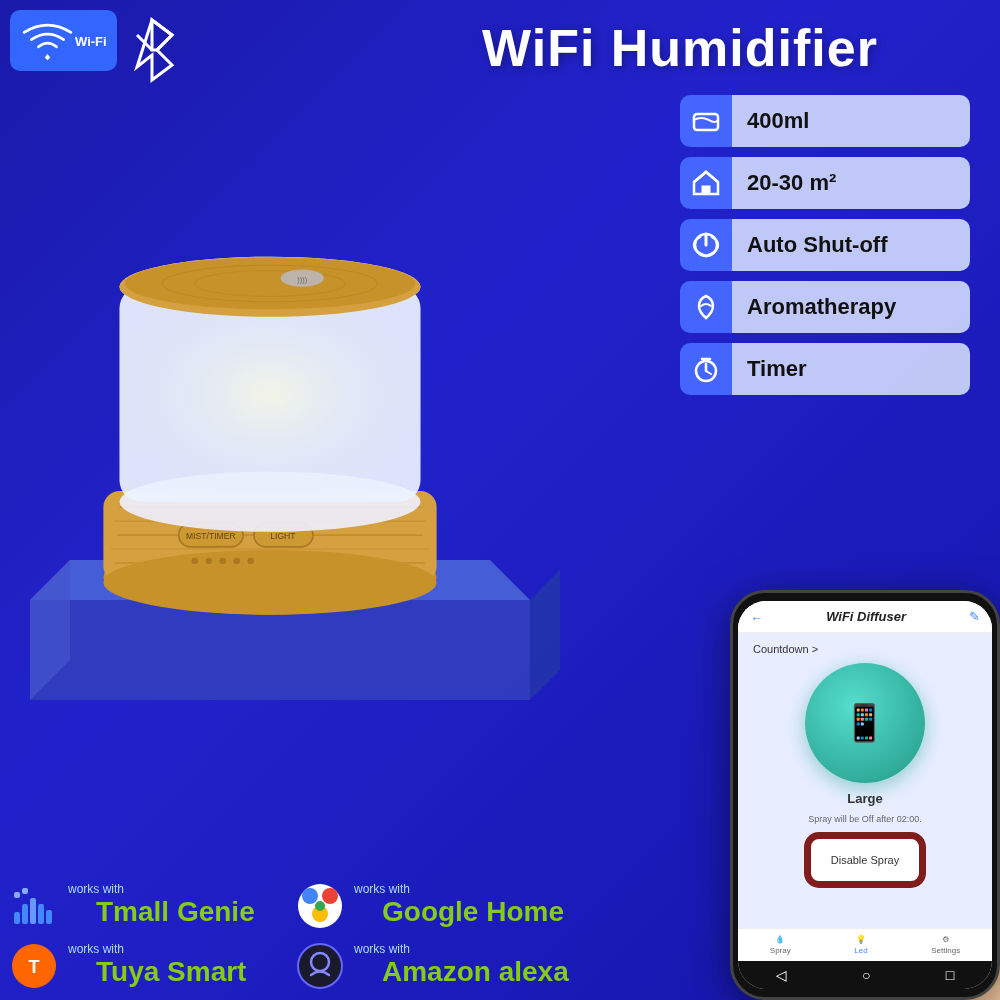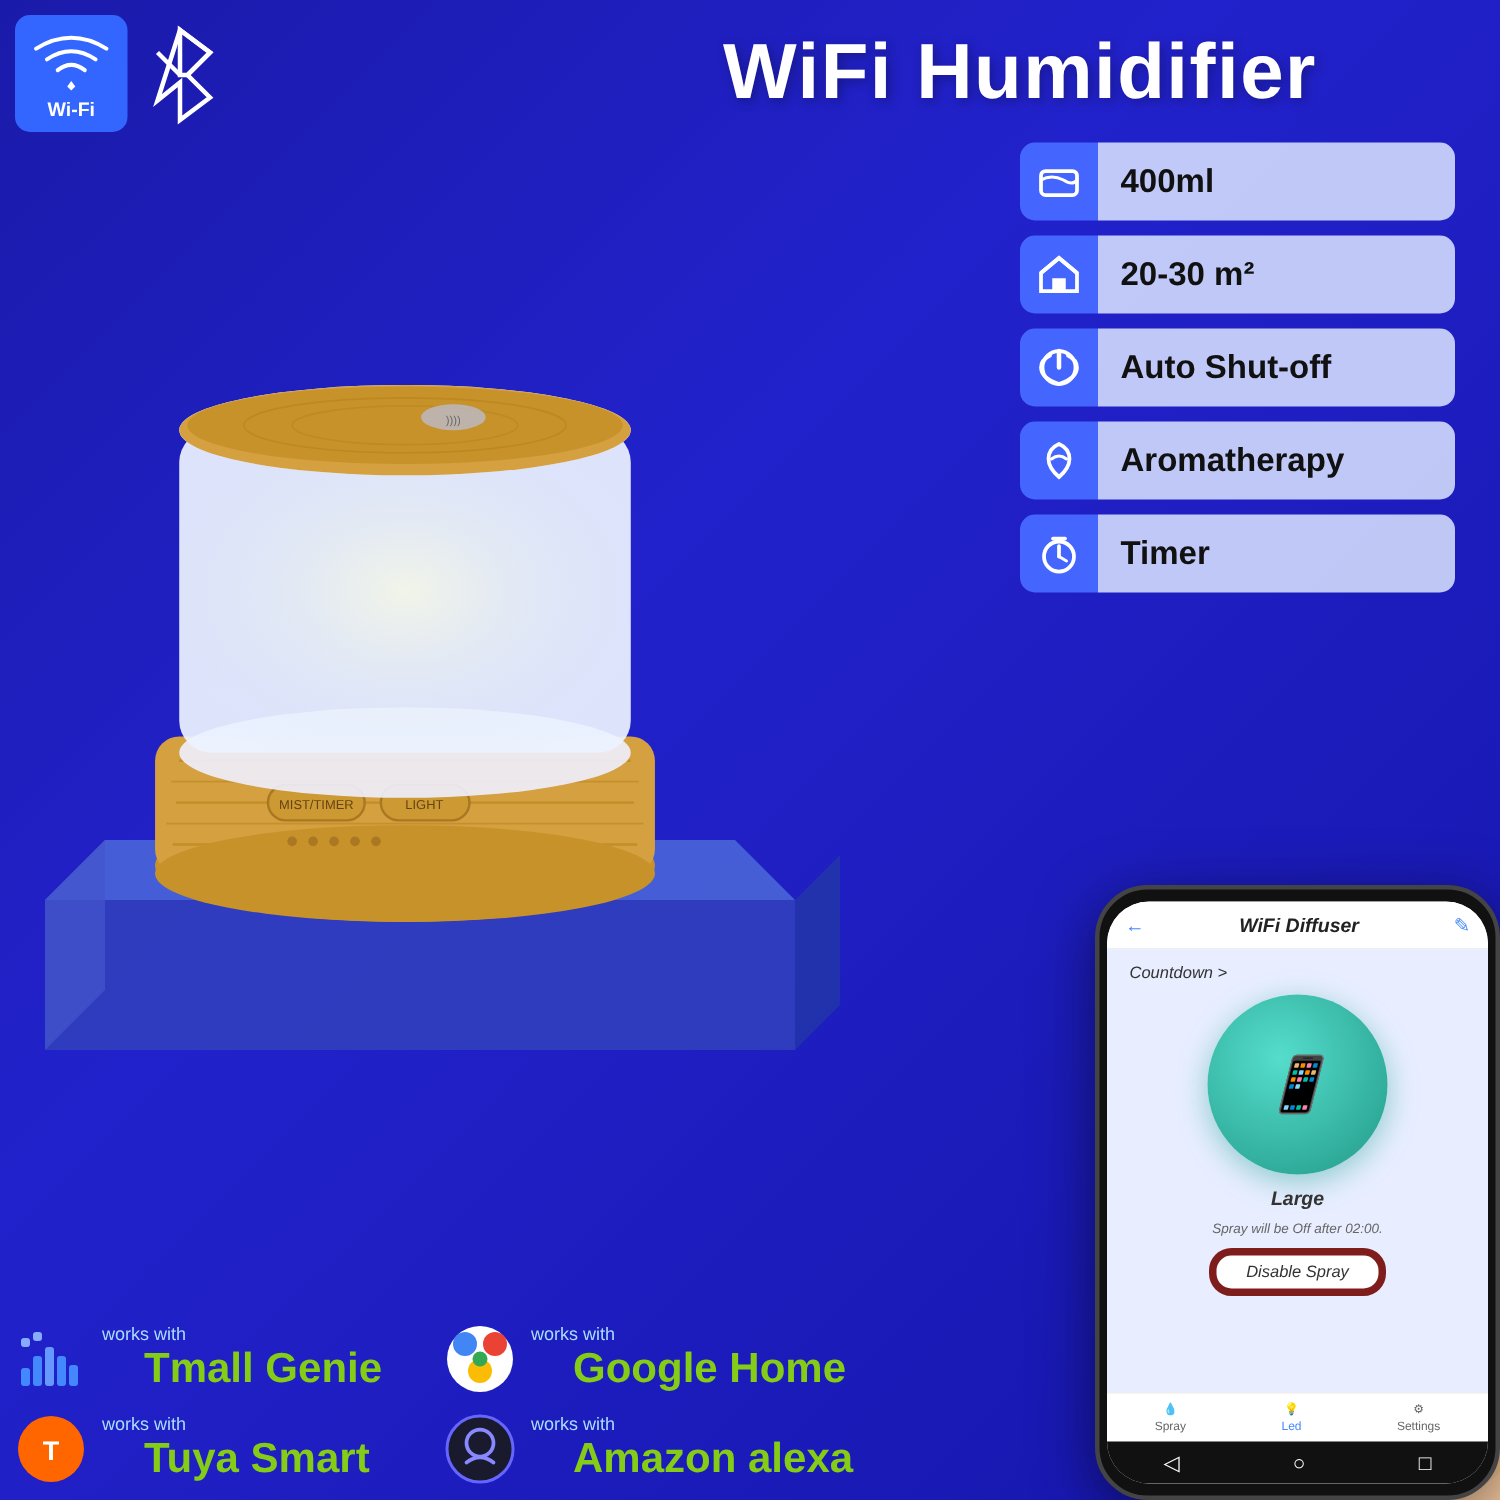--- a/index.html
+++ b/index.html
@@ -41,21 +41,21 @@
       display: flex;
       align-items: flex-start;
       gap: 5px;
     }
 
     .wifi-badge {
       background: #3366ff;
       border-radius: 10px;
       padding: 8px 10px;
       display: flex;
-      flex-direction: column;
+      flex-direction: row;
       align-items: center;
     }
 
     .wifi-svg {
       width: 55px;
       height: 45px;
     }
 
     .wifi-label {
       color: white;
@@ -193,21 +193,20 @@
     }
 
     .phone-content {
       flex: 1;
       background: #e8eeff;
       display: flex;
       flex-direction: column;
       align-items: center;
       padding: 10px;
       gap: 8px;
-      font-style: italic;
     }
 
     .countdown-row {
       font-size: 11px;
       color: #333;
       align-self: flex-start;
       padding-left: 5px;
     }
 
     .circle-control {
@@ -233,23 +232,23 @@
     }
 
     .countdown-label {
       font-size: 9px;
       color: #666;
       text-align: right;
     }
 
     .disable-btn {
       background: white;
-      border: 5px solid #7f1d1d;
+      border: 7px solid #7f1d1d;
       border-radius: 15px;
-      padding: 5px 20px;
+      padding: 15px 20px;
       font-size: 11px;
       color: #333;
     }
 
     .phone-footer {
       background: white;
       display: flex;
       justify-content: space-around;
       padding: 6px 0;
       border-top: 1px solid #eee;

